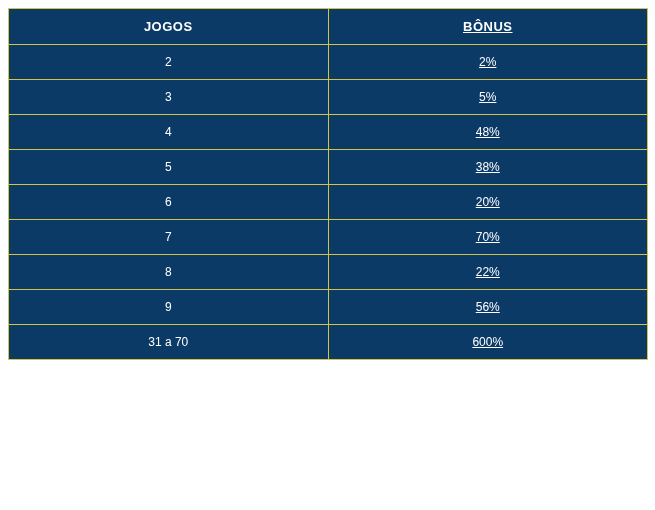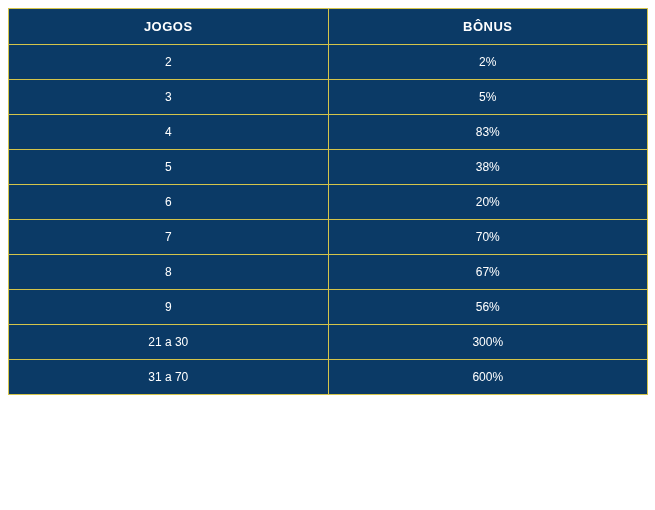--- a/index.html
+++ b/index.html
@@ -40,20 +40,21 @@
       border-left: 1px solid #d4c44a;
       border-right: 1px solid #d4c44a;
       border-bottom: 1px solid #d4c44a;
       background: #0b3a66;
     }
     .col-jogos {
       width: 50%;
     }
     .col-bonus {
       width: 50%;
+      text-decoration: underline;
     }
   </style>
 </head>
 <body>
 
 <table class="table">
   <thead>
     <tr class="header-row">
       <th class="header-cell col-jogos">JOGOS</th>
       <th class="header-cell col-bonus">BÔNUS</th>
@@ -63,44 +64,40 @@
     <tr>
       <td class="data-cell col-jogos">2</td>
       <td class="data-cell col-bonus">2%</td>
     </tr>
     <tr>
       <td class="data-cell col-jogos">3</td>
       <td class="data-cell col-bonus">5%</td>
     </tr>
     <tr>
       <td class="data-cell col-jogos">4</td>
-      <td class="data-cell col-bonus">83%</td>
+      <td class="data-cell col-bonus">48%</td>
     </tr>
     <tr>
       <td class="data-cell col-jogos">5</td>
       <td class="data-cell col-bonus">38%</td>
     </tr>
     <tr>
       <td class="data-cell col-jogos">6</td>
       <td class="data-cell col-bonus">20%</td>
     </tr>
     <tr>
       <td class="data-cell col-jogos">7</td>
       <td class="data-cell col-bonus">70%</td>
     </tr>
     <tr>
       <td class="data-cell col-jogos">8</td>
-      <td class="data-cell col-bonus">67%</td>
+      <td class="data-cell col-bonus">22%</td>
     </tr>
     <tr>
       <td class="data-cell col-jogos">9</td>
       <td class="data-cell col-bonus">56%</td>
-    </tr>
-    <tr>
-      <td class="data-cell col-jogos">21 a 30</td>
-      <td class="data-cell col-bonus">300%</td>
     </tr>
     <tr>
       <td class="data-cell col-jogos">31 a 70</td>
       <td class="data-cell col-bonus">600%</td>
     </tr>
   </tbody>
 </table>
 
 </body></html>

